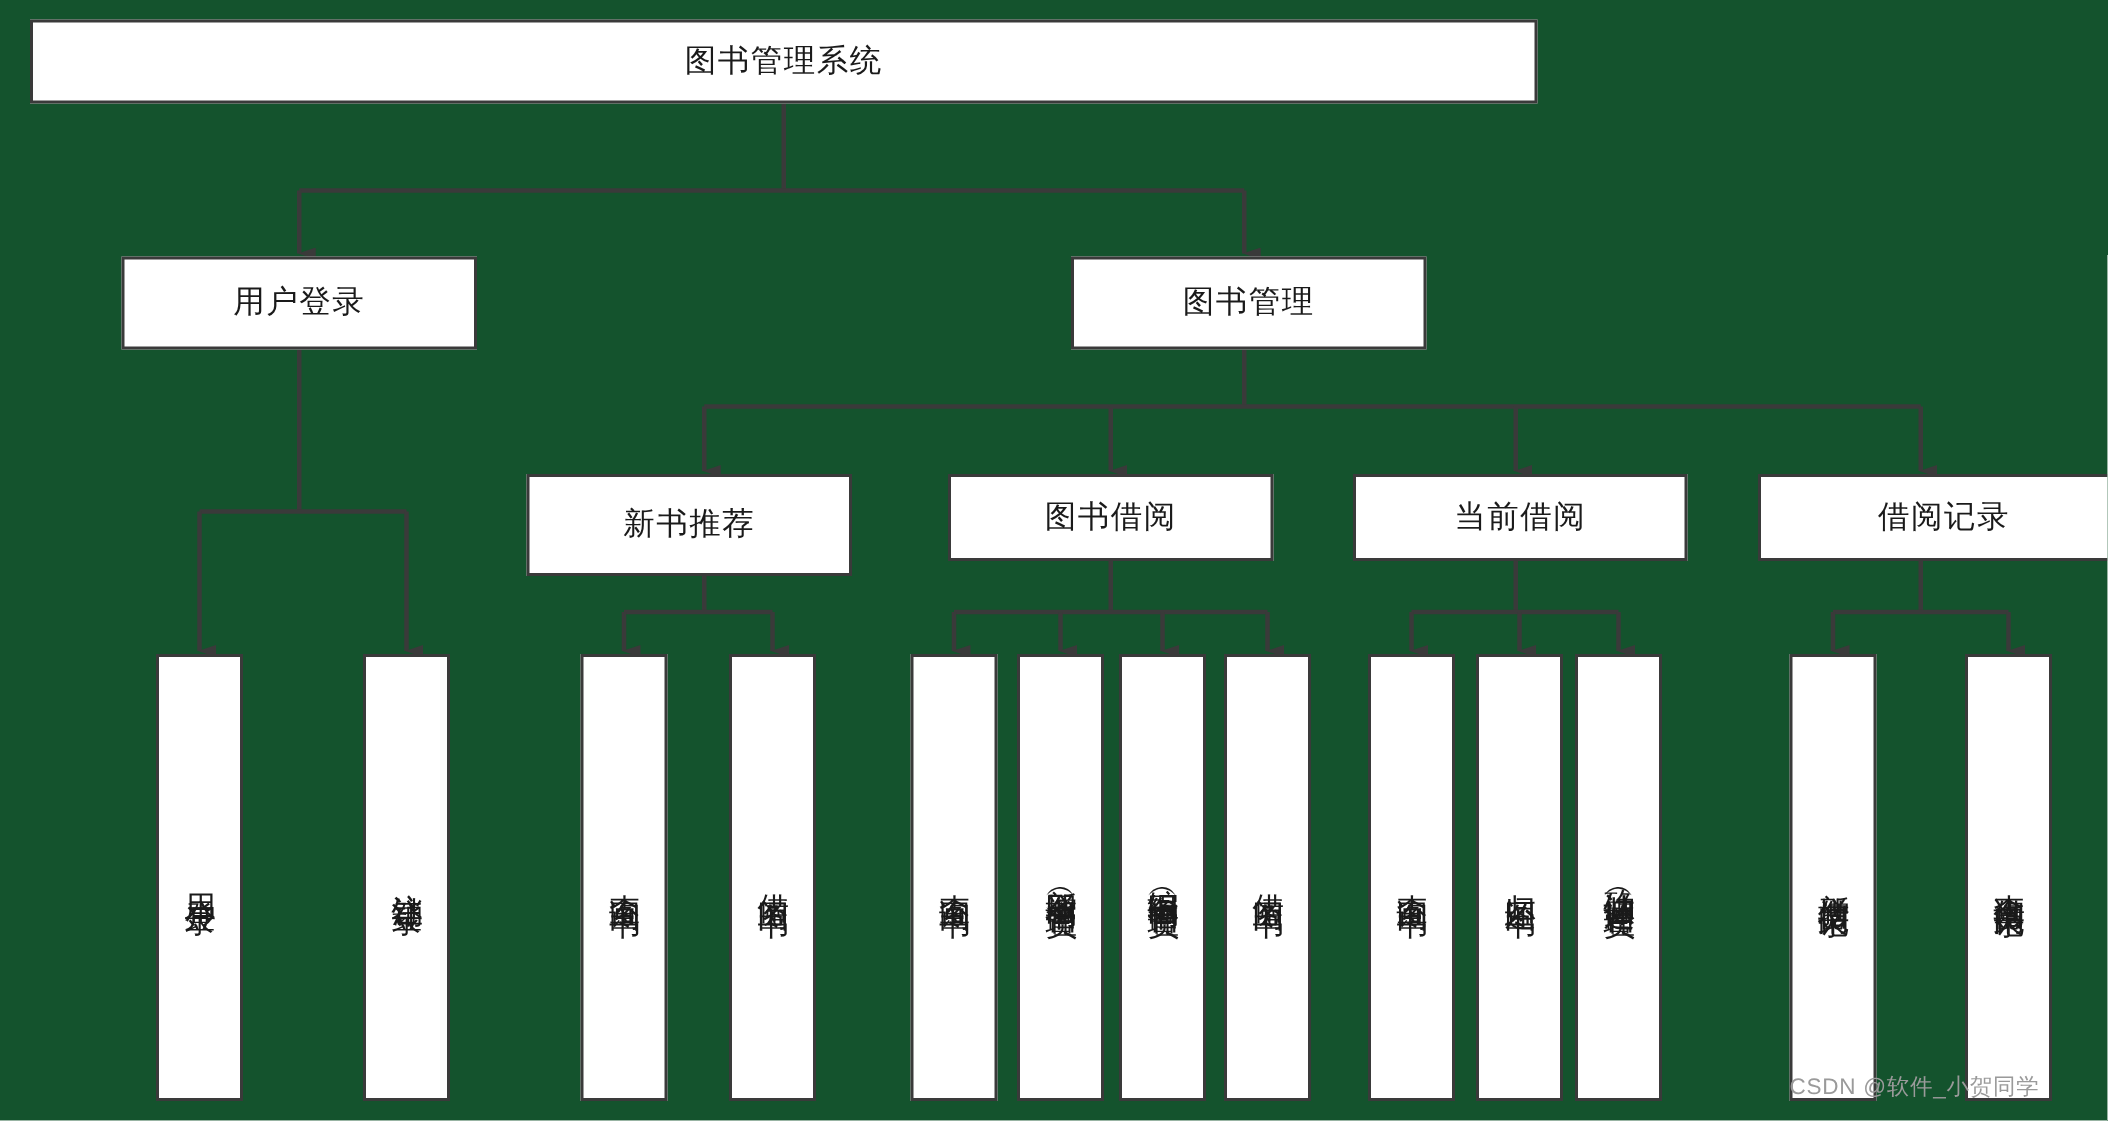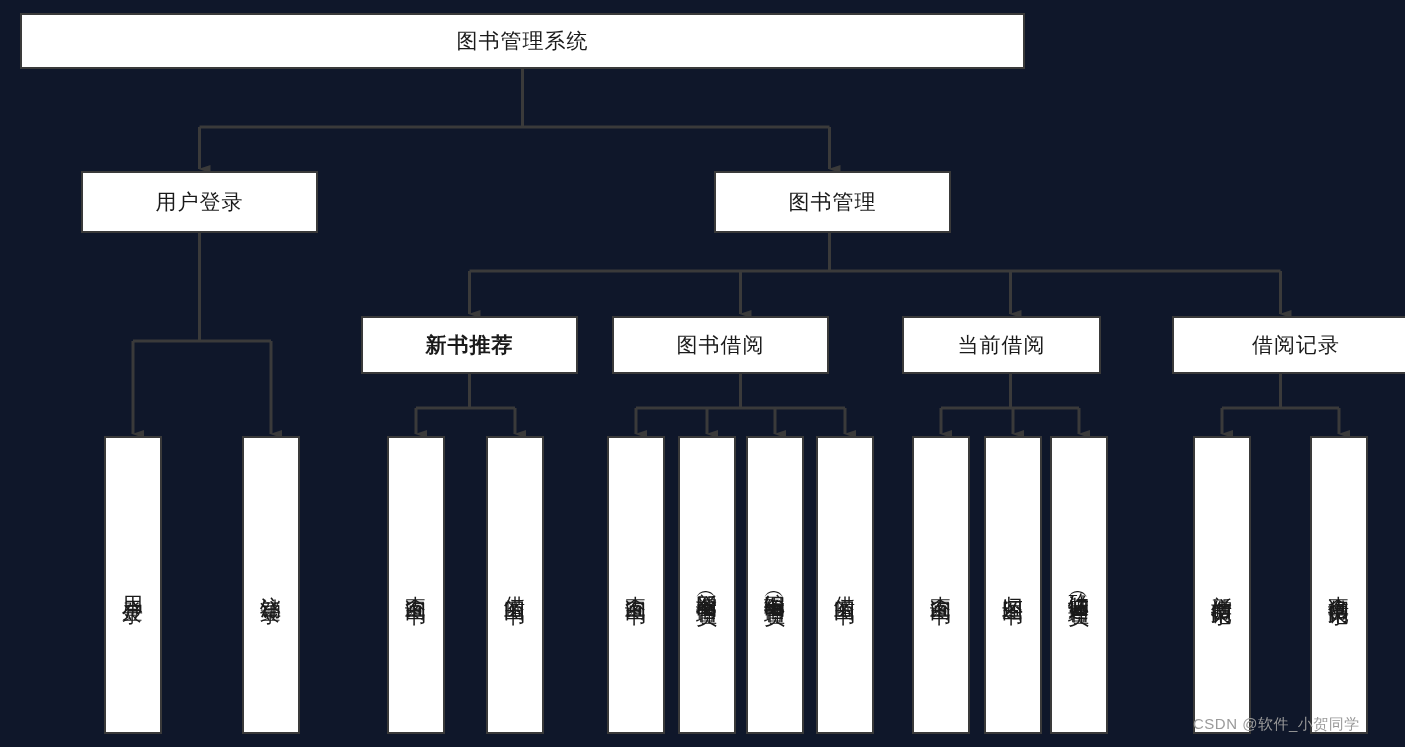--- a/index.html
+++ b/index.html
@@ -7,21 +7,21 @@
     padding: 0;
     background: #ffffff;
   }
   body {
     font-family: "Liberation Sans", "DejaVu Sans", sans-serif;
   }
   #canvas {
     position: relative;
     width: 1405px;
     height: 747px;
-    background: #0f172a;
+    background: #14532d;
     overflow: hidden;
   }
   #edges {
     position: absolute;
     left: 0;
     top: 0;
     width: 1405px;
     height: 747px;
   }
   .node {
@@ -115,27 +115,27 @@
   <div id="nodes">
       <div class="node horiz tall" style="left: 20px; top: 13px; width: 1005px; height: 56px;">
         <span class="node-label">图书管理系统</span>
       </div>
       <div class="node horiz" style="left: 81px; top: 171px; width: 237px; height: 62px;">
         <span class="node-label">用户登录</span>
       </div>
       <div class="node horiz" style="left: 714px; top: 171px; width: 237px; height: 62px;">
         <span class="node-label">图书管理</span>
       </div>
-      <div class="node horiz" style="left: 361px; top: 316px; width: 217px; height: 58px; font-weight: bold;">
+      <div class="node horiz" style="left: 351px; top: 316px; width: 217px; height: 68px;">
         <span class="node-label">新书推荐</span>
       </div>
-      <div class="node horiz" style="left: 612px; top: 316px; width: 217px; height: 58px;">
+      <div class="node horiz" style="left: 632px; top: 316px; width: 217px; height: 58px;">
         <span class="node-label">图书借阅</span>
       </div>
-      <div class="node horiz" style="left: 902px; top: 316px; width: 199px; height: 58px;">
+      <div class="node horiz" style="left: 902px; top: 316px; width: 223px; height: 58px;">
         <span class="node-label">当前借阅</span>
       </div>
       <div class="node horiz" style="left: 1172px; top: 316px; width: 248px; height: 58px;">
         <span class="node-label">借阅记录</span>
       </div>
       <div class="node vert" style="left: 104px; top: 436px; width: 58px; height: 298px;">
         <span class="node-label">用户登录</span>
       </div>
       <div class="node vert" style="left: 242px; top: 436px; width: 58px; height: 298px;">
         <span class="node-label">注销登录</span>

